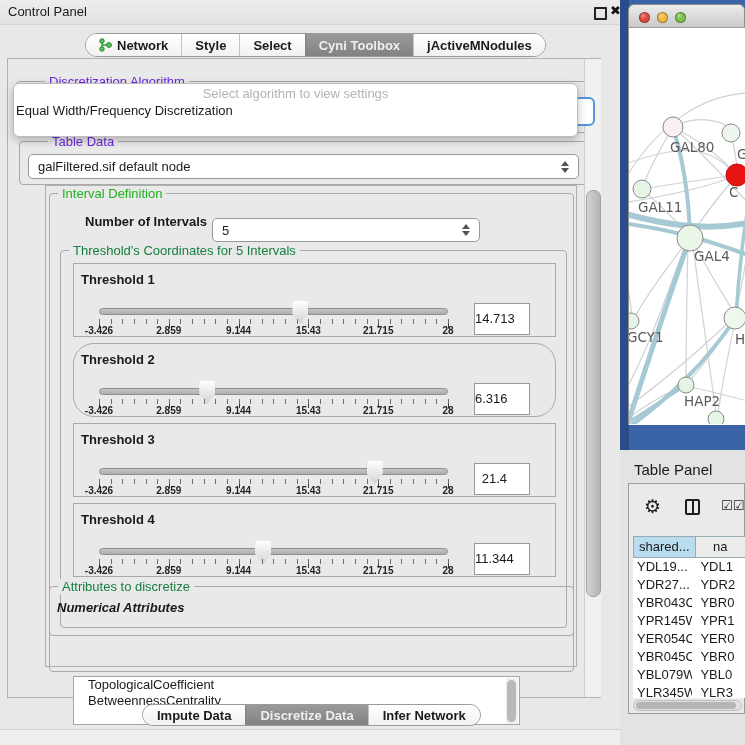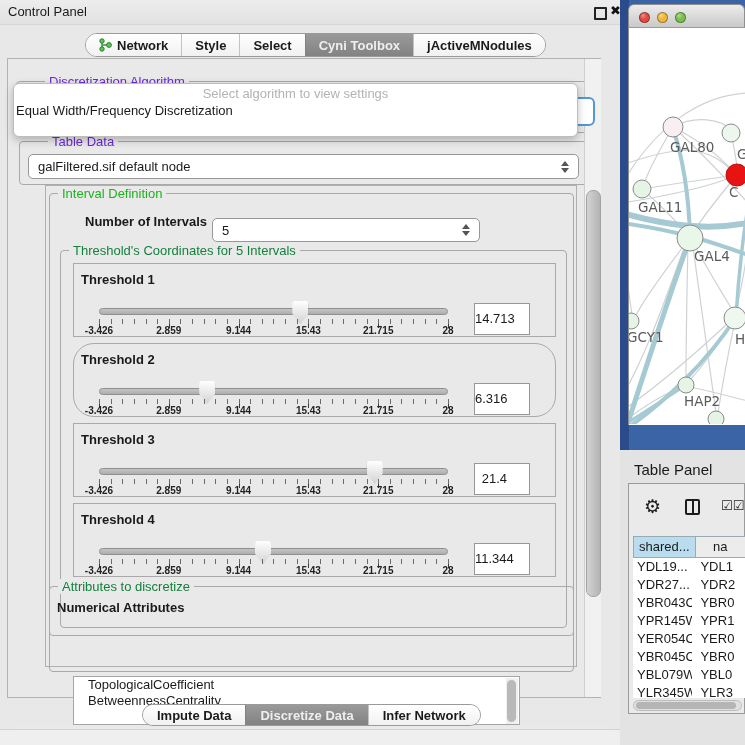--- a/index.html
+++ b/index.html
@@ -232,21 +232,21 @@
               <span class="tick-label" style="left: 304.2px;">21.715</span>
               <span class="tick-label" style="left: 374px;">28</span>
               <div class="value-box">11.344</div>
             </div>
           </div>
       </div>
     </div>
 
     <div class="abs group" style="left:41px;top:527px;width:525px;height:86px;">
       <span class="group-title t-blue">Attributes to discretize</span>
-      <span style="position:absolute;left:7px;top:13px;font-size:13px;font-weight:bold;">Numerical Attributes</span>
+      <span style="position:absolute;left:7px;top:13px;font-size:13px;font-weight:bold;font-style:italic;">Numerical Attributes</span>
     </div>
     <div class="abs listbox" id="attrList">
       <div class="list-scroll">
           <div class="thumb"></div>
         </div>
         <div class="list-item">TopologicalCoefficient</div>
         <div class="list-item">BetweennessCentrality</div>
       </div>
 
     <div class="abs apply-bar">

